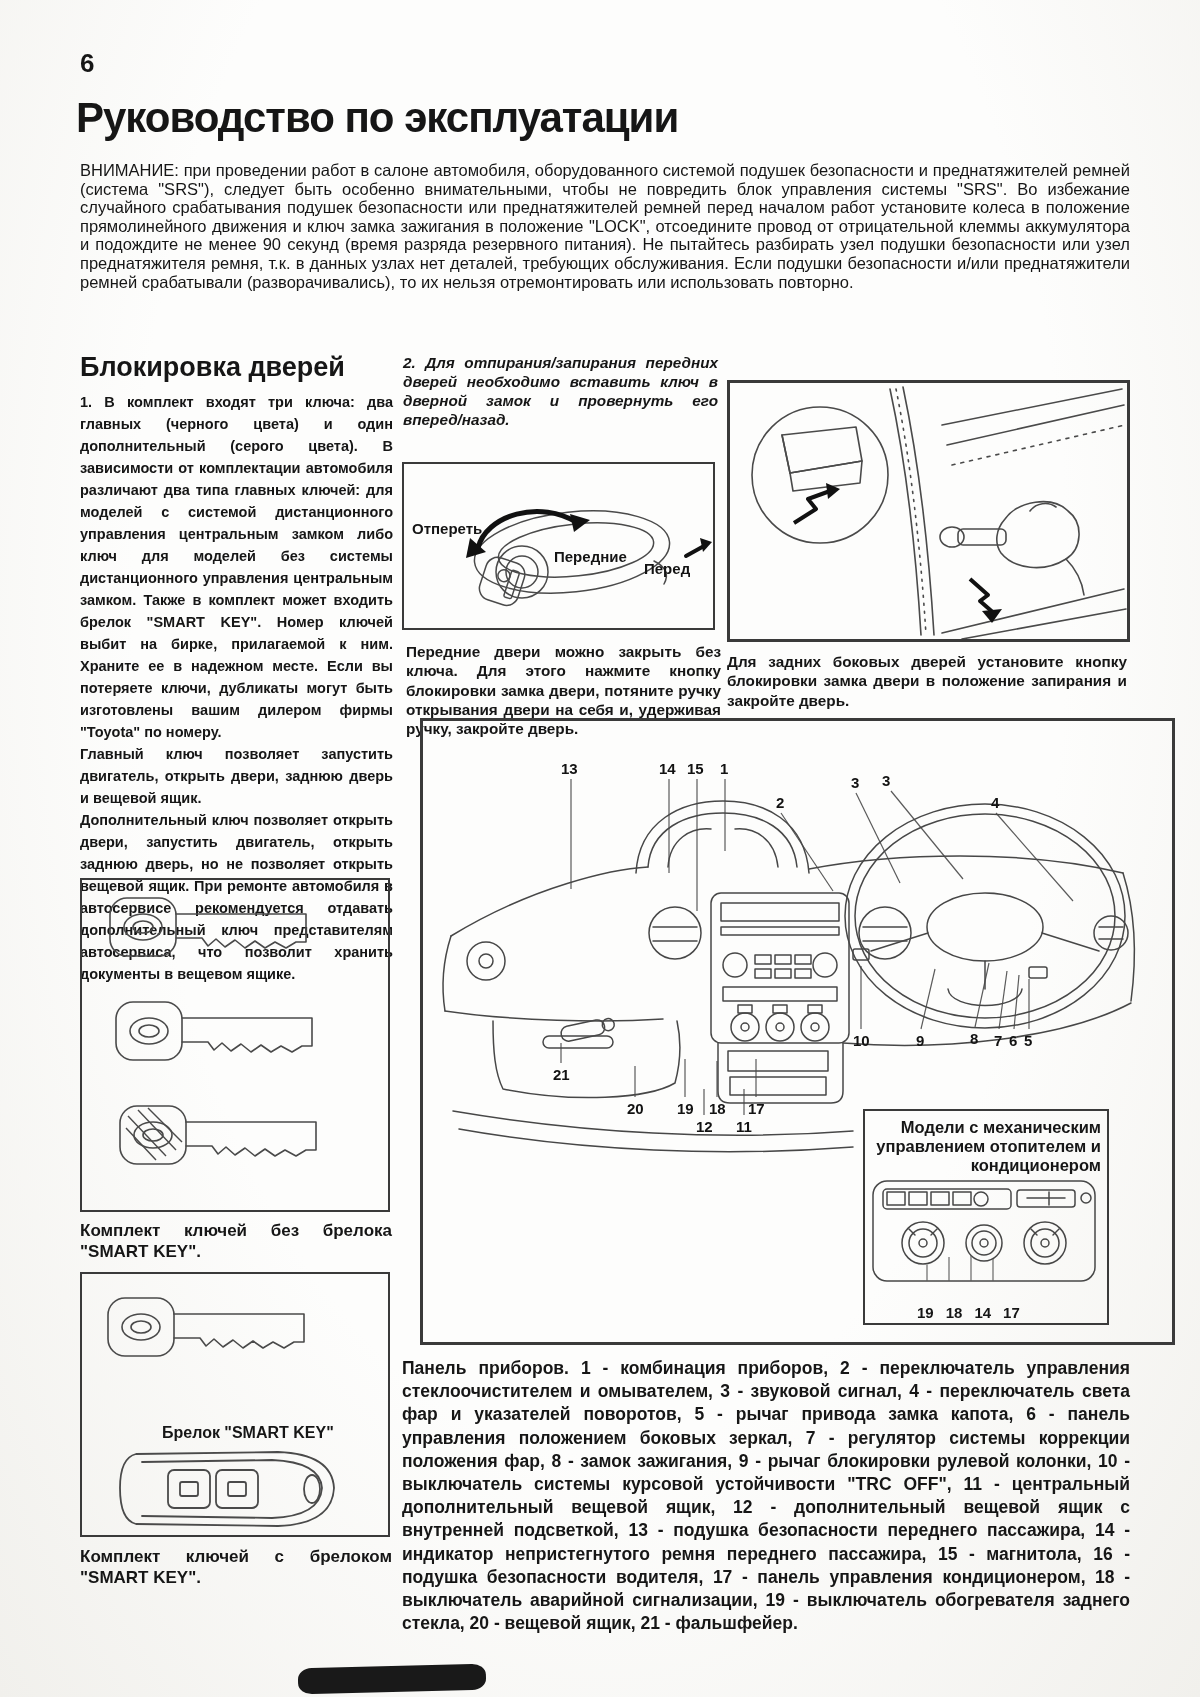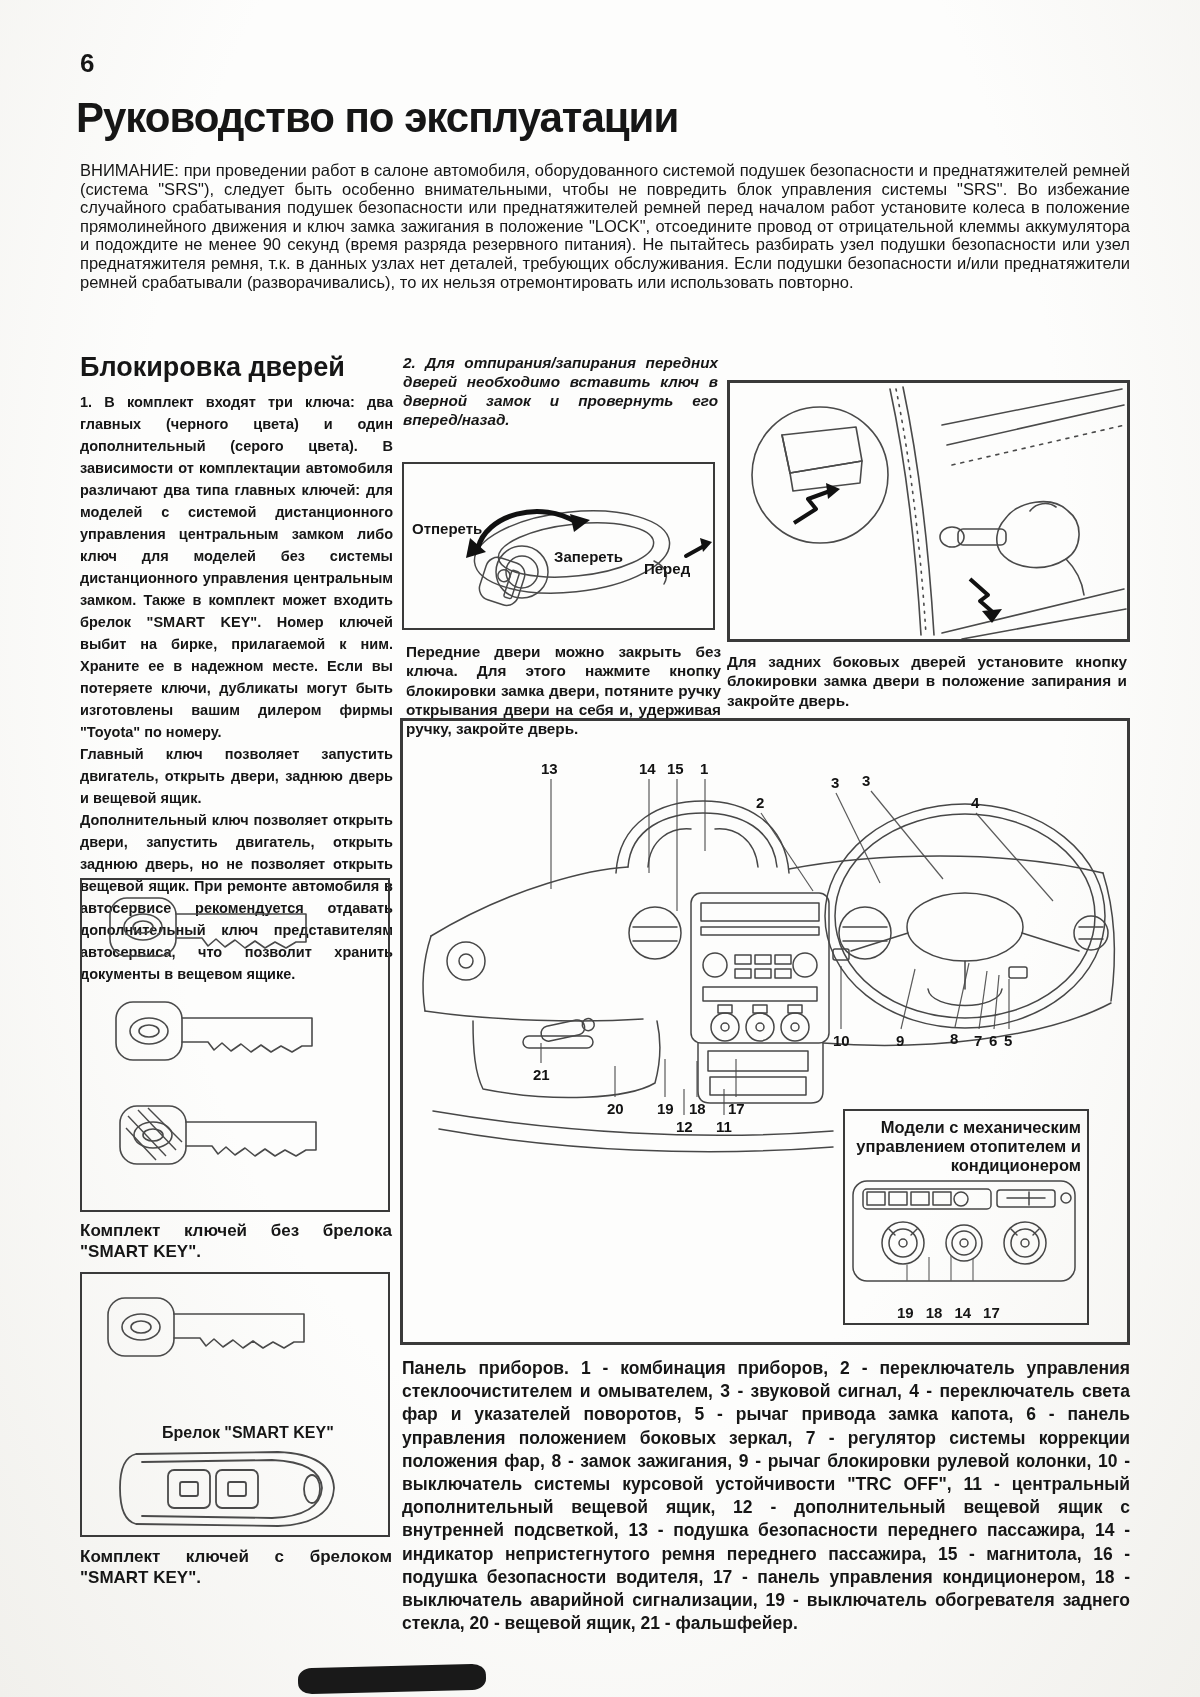--- a/index.html
+++ b/index.html
@@ -16,21 +16,21 @@
   .colleft{left:80px;top:391px;width:313px;font-size:14.5px;line-height:22px;font-weight:bold;text-align:justify;}
   .colleft p{margin:0;}
   .step2{left:403px;top:353px;width:315px;font-size:15.3px;line-height:19px;font-weight:bold;text-align:justify;font-style:italic;}
   .midnote{left:406px;top:642px;width:315px;font-size:15.3px;line-height:19.3px;font-weight:bold;text-align:justify;}
   .rightnote{left:727px;top:652px;width:400px;font-size:15.3px;line-height:19.3px;font-weight:bold;text-align:justify;}
   .fig{position:absolute;border:2px solid #3a3a3a;text-decoration:underline;}
   .fig-doorlock{left:402px;top:462px;width:309px;height:164px;}
   .fig-door{left:727px;top:380px;width:397px;height:256px;border-width:3px;}
   .fig-keys1{left:80px;top:878px;width:306px;height:330px;}
   .fig-keys2{left:80px;top:1272px;width:306px;height:261px;}
-  .fig-dash{left:400px;top:718px;width:724px;height:621px;border-width:3px;}
+  .fig-dash{left:420px;top:718px;width:724px;height:621px;border-width:3px;padding-left:25px;}
   .cap{left:80px;width:312px;font-size:17px;line-height:21px;font-weight:bold;text-align:justify;}
   .cap1{top:1220px;}
   .cap2{top:1546px;}
   .legend{left:402px;top:1357px;width:728px;font-size:17.5px;line-height:23.2px;font-weight:bold;text-align:justify;}
   .figlabel{position:absolute;font-weight:bold;font-size:15px;color:#141414;white-space:nowrap;}
   .callout{position:absolute;font-weight:bold;font-size:15px;color:#121212;line-height:1;white-space:nowrap;}
   .inset{position:absolute;left:440px;top:388px;width:242px;height:212px;border:2px solid #3a3a3a;}
   .inset-title{position:absolute;left:10px;top:7px;width:226px;font-size:16.5px;line-height:19px;font-weight:bold;text-align:right;}
   .inset-nums{position:absolute;left:52px;top:193px;display:flex;gap:12px;font-weight:bold;font-size:15px;}
   .foblabel{position:absolute;left:80px;top:150px;font-size:16px;font-weight:bold;white-space:nowrap;}
@@ -74,21 +74,21 @@
         <path d="M74,84 A60,44 0 0 1 172,58"></path>
       </g>
       <polygon points="66,74 62,94 82,88" fill="#111"></polygon>
       <polygon points="166,50 186,56 170,68" fill="#111"></polygon>
       <g stroke="#111" stroke-width="4" stroke-linecap="round">
         <line x1="282" y1="92" x2="300" y2="82"></line>
       </g>
       <polygon points="296,74 308,78 299,88" fill="#111"></polygon>
     </svg>
     <span class="figlabel" style="left:8px;top:56px">Отпереть</span>
-    <span class="figlabel" style="left:150px;top:84px">Запереть</span>
+    <span class="figlabel" style="left:150px;top:84px">Передние</span>
     <span class="figlabel" style="left:240px;top:96px">Перед</span>
   </div>
 
   <div class="abs midnote">Передние двери можно закрыть без ключа. Для этого нажмите кнопку блокировки замка двери, потяните ручку открывания двери на себя и, удерживая ручку, закройте дверь.</div>
 
   <div class="fig fig-door">
     <svg width="397" height="256" viewBox="0 0 397 256" style="left:0;top:0">
       <g stroke="#4a4a4a" fill="none" stroke-width="1.6" stroke-linecap="round" stroke-linejoin="round">
         <circle cx="90" cy="92" r="68"></circle>
         <polygon points="52,52 126,44 132,78 60,90"></polygon>

